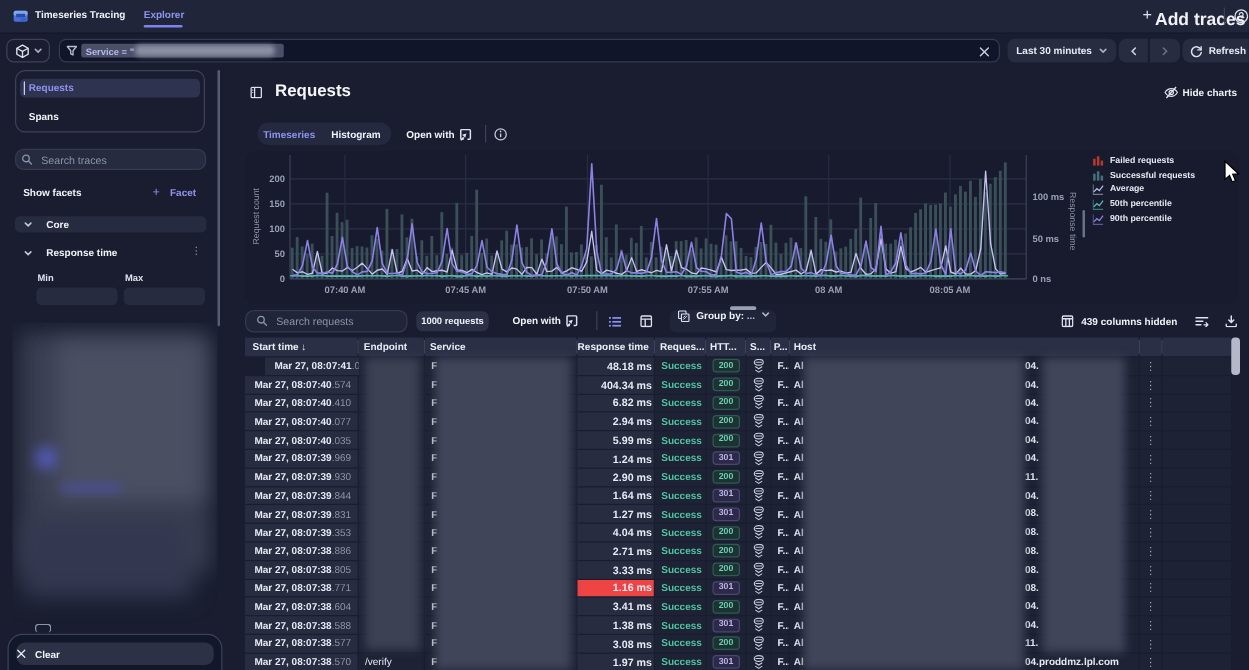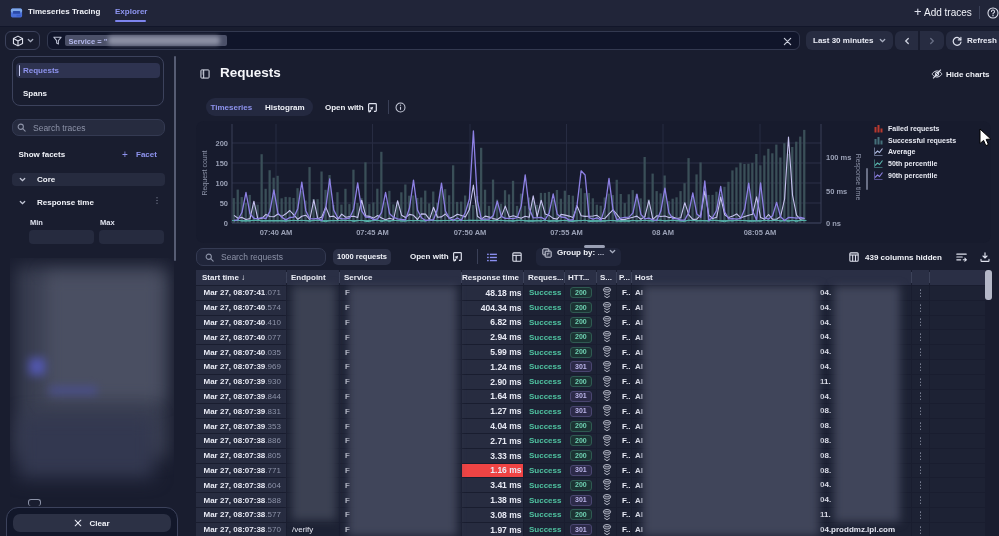--- a/index.html
+++ b/index.html
@@ -27,21 +27,21 @@
         <rect x="1" y="2" width="14" height="11" rx="2" fill="#4a6fd8"></rect>
         <rect x="1" y="2" width="14" height="5" rx="2" fill="#7fa8e8"></rect>
         <rect x="3.5" y="5" width="9" height="3.4" rx="0.6" fill="#2a4aa8"></rect>
         <rect x="8" y="9.6" width="5.5" height="2.4" rx="0.5" fill="#3a5fd0"></rect>
       </svg>
     </div>
   <div class="abs" style="left:28px;top:7px;font-size:8px;font-weight:bold;color:#f0f2f8">Timeseries Tracing</div>
   <div class="abs" style="left:115px;top:7px;font-size:8px;font-weight:bold;color:#8e96f2">Explorer</div>
   <div class="abs" style="left:115px;top:19.5px;width:31px;height:2px;background:#7d84ee;border-radius:1px"></div>
   <div class="abs" style="left:914px;top:4px;font-size:13px;font-weight:normal;color:#dfe2ee">+</div>
-  <div class="abs" style="left:924px;top:7px;font-size:10px;font-weight:normal;color:#f0f2f8">Add traces</div>
+  <div class="abs" style="left:924px;top:7px;font-size:14px;font-weight:bold;color:#f0f2f8">Add traces</div>
   <div class="abs" style="left:979px;top:5.5px;width:1px;height:13px;background:#3a4057"></div>
   <div class="abs" style="left:987px;top:7px">
       <svg width="12" height="12" viewBox="0 0 15 15" fill="none" stroke="#dfe2ee" stroke-width="1.3">
         <circle cx="7.5" cy="7.5" r="6.3"></circle>
         <path d="M5.6 5.7a1.9 1.9 0 1 1 2.6 1.8c-.6.25-.7.6-.7 1.1" stroke-linecap="round"></path>
         <circle cx="7.5" cy="10.8" r="0.9" fill="#dfe2ee" stroke="none"></circle>
       </svg>
     </div>
 </div>
 <div id="ctrlrow" style="position:absolute;left:0;top:27px;width:999px;height:26px;background:#191d2f">
@@ -133,21 +133,21 @@
     <div style="position:absolute;left:19px;top:100px;width:16px;height:17px;background:#5a5fd0;opacity:0.75;filter:blur(5px)"></div>
     <div style="position:absolute;left:39px;top:128px;width:48px;height:9px;background:#4a4fa0;opacity:0.6;filter:blur(4px)"></div>
     <div style="position:absolute;left:8px;top:158px;width:136px;height:62px;background:#333850;filter:blur(9px)"></div>
   </div>
   <div class="abs" style="left:12px;top:455px;width:150px;height:40px;overflow:hidden">
     <div style="position:absolute;left:4px;top:2px;width:132px;height:38px;background:#333850;filter:blur(8px)"></div>
   </div>
   <div class="abs" style="left:28px;top:446px;width:13px;height:7px;border:1px solid #8d93a8;border-radius:3px;border-bottom:none"></div>
   <div class="abs" style="left:173.5px;top:3px;width:2.5px;height:205px;background:#565c73;border-radius:2px"></div>
   <div class="abs" style="left:6px;top:454px;width:172px;height:82px;background:#12172a;border:1px solid #3c425c;border-radius:12px"></div>
-  <div class="abs" style="left:13px;top:461px;width:158px;height:18px;background:#2c3145;border-radius:7px;display:flex;align-items:center;justify-content:center;gap:7px">
+  <div class="abs" style="left:13px;top:461px;width:158px;height:18px;background:#2c3145;border-radius:7px;display:flex;align-items:center;gap:7px">
       <svg width="8" height="8" viewBox="0 0 10 10" stroke="#e8eaf4" stroke-width="1.3" stroke-linecap="round">
         <path d="M1.5 1.5 8.5 8.5M8.5 1.5 1.5 8.5"></path>
       </svg>
       <span style="font-size:8px;font-weight:bold;color:#f0f2f8">Clear</span>
     </div>
 </div>
 <div class="abs" style="left:200px;top:69px">
     <svg width="10" height="10" viewBox="0 0 13 13" fill="none" stroke="#dfe2ee" stroke-width="1.3">
       <rect x="1.2" y="1.2" width="10.6" height="10.6" rx="1"></rect>
       <line x1="4.8" y1="1.2" x2="4.8" y2="11.8"></line>
@@ -491,21 +491,21 @@
 <div class="abs" style="left:286.0px;top:271.5px;width:1px;height:11px;background:#3c4259;z-index:2"></div>
 <div class="abs" style="left:339.0px;top:271.5px;width:1px;height:11px;background:#3c4259;z-index:2"></div>
 <div class="abs" style="left:461.0px;top:271.5px;width:1px;height:11px;background:#3c4259;z-index:2"></div>
 <div class="abs" style="left:523.0px;top:271.5px;width:1px;height:11px;background:#3c4259;z-index:2"></div>
 <div class="abs" style="left:564.0px;top:271.5px;width:1px;height:11px;background:#3c4259;z-index:2"></div>
 <div class="abs" style="left:596.0px;top:271.5px;width:1px;height:11px;background:#3c4259;z-index:2"></div>
 <div class="abs" style="left:616.0px;top:271.5px;width:1px;height:11px;background:#3c4259;z-index:2"></div>
 <div class="abs" style="left:631.0px;top:271.5px;width:1px;height:11px;background:#3c4259;z-index:2"></div>
 <div class="abs" style="left:911.0px;top:271.5px;width:1px;height:11px;background:#3c4259;z-index:2"></div>
 <div class="abs" style="left:929.0px;top:271.5px;width:1px;height:11px;background:#3c4259;z-index:2"></div>
-<div class="cell st" style="left:196px;top:286.0px;width:90px;background:#272c40">
+<div class="cell st" style="left:212px;top:286.0px;width:90px;background:#272c40">
     <b style="font-size:8px">Mar 27, 08:07:41</b>
     <span class="dim" style="font-size:8px">.071</span>
   </div>
 <div class="cell " style="left:287px;top:286.0px;width:52px;background:#1d2234"></div>
 <div class="cell " style="left:340px;top:286.0px;width:121px;background:#1d2234">
     <b style="font-size:8px">F</b>
   </div>
 <div class="cell ra" style="left:462px;top:286.0px;width:61px;background:#272c40">48.18&nbsp;ms</div>
 <div class="cell " style="left:524px;top:286.0px;width:40px;background:#1d2234">
     <span class="succ">Success</span>

